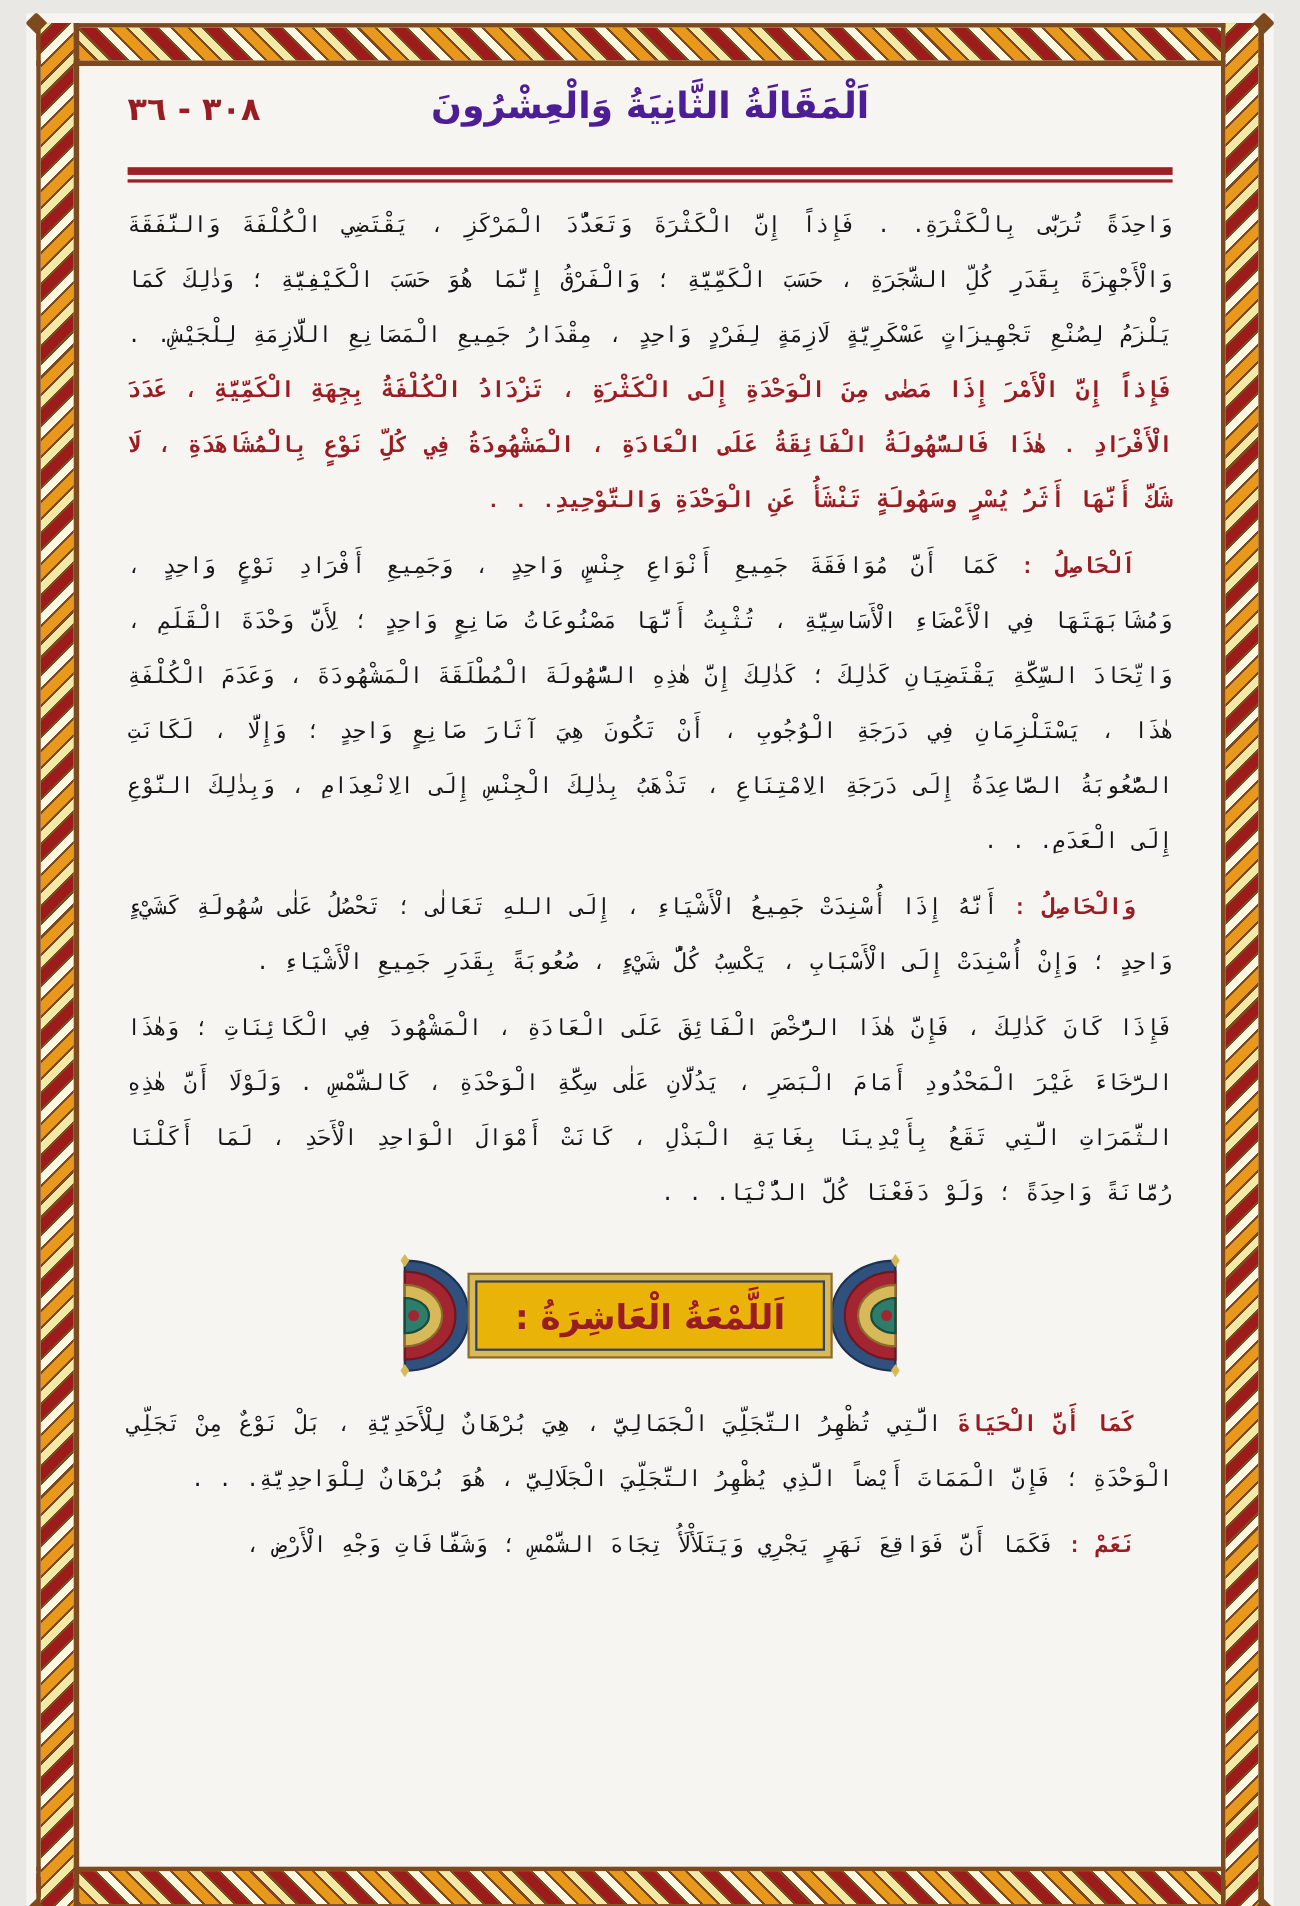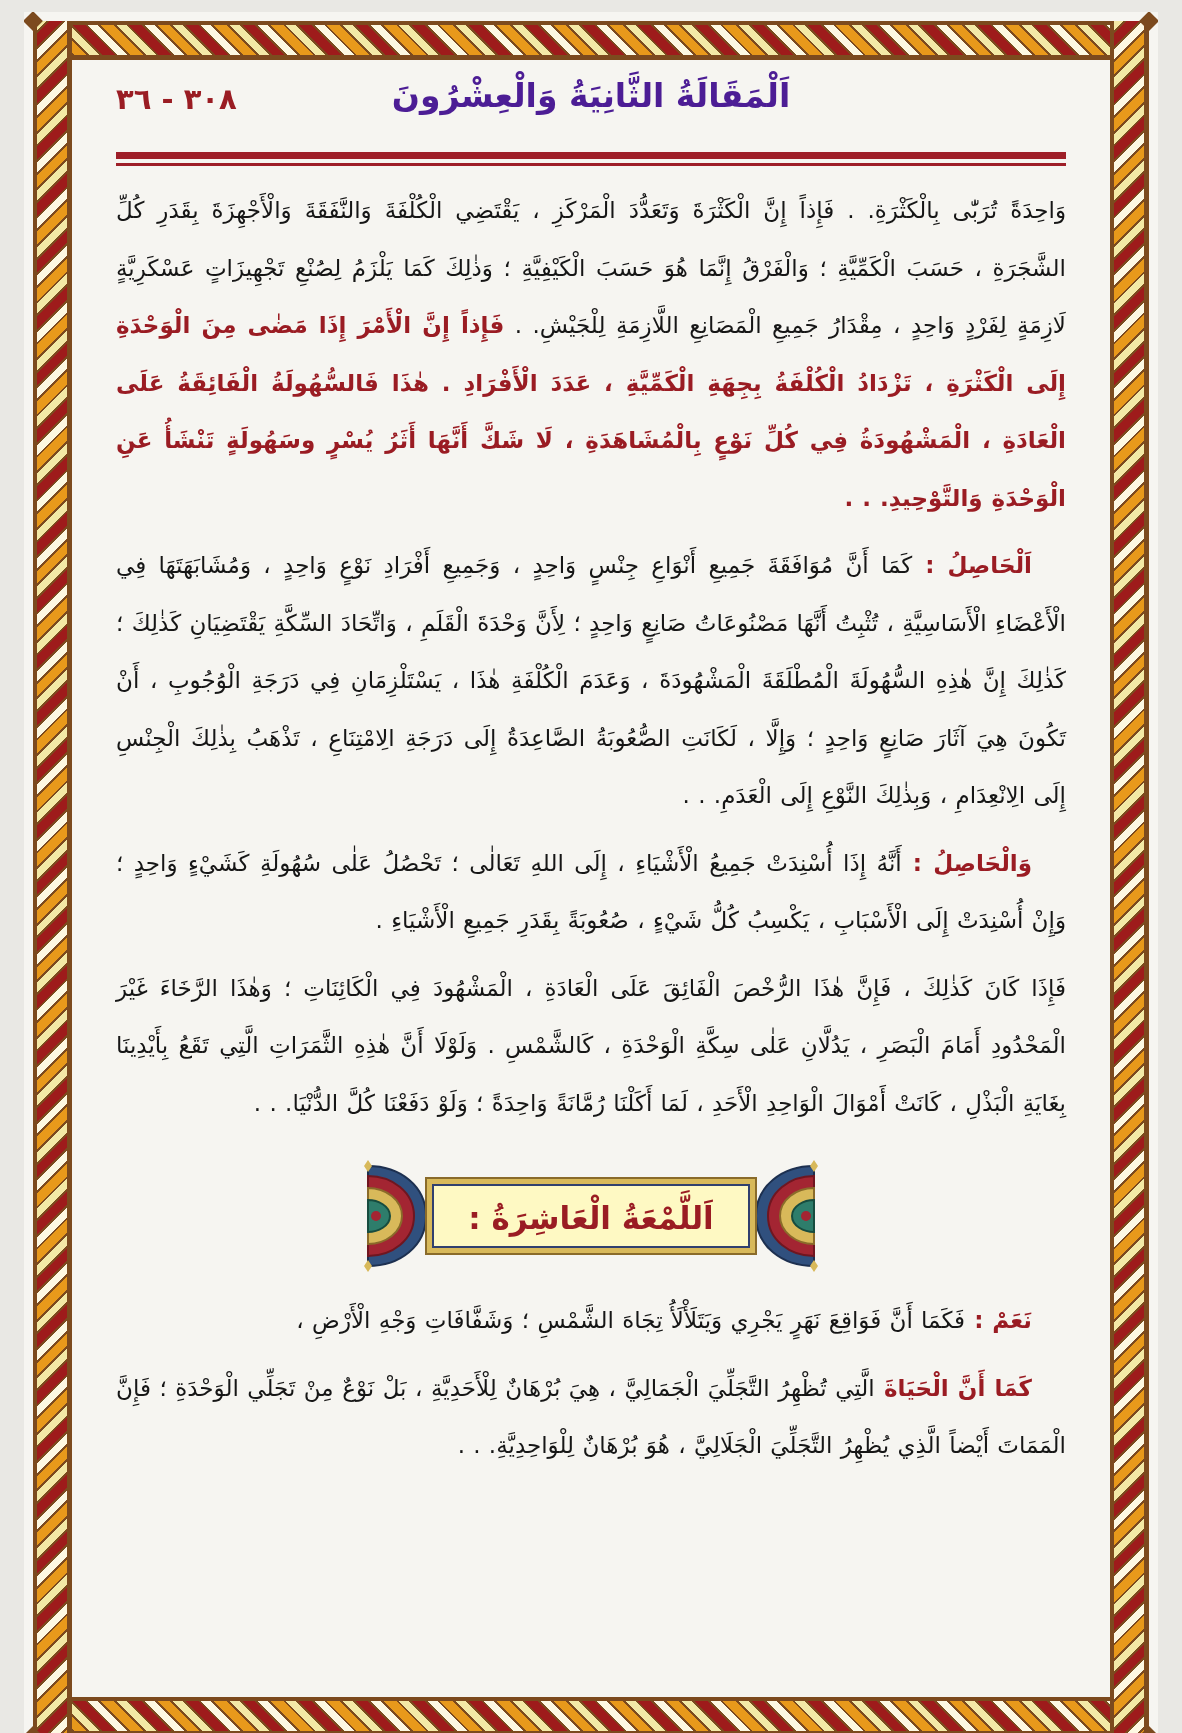--- a/index.html
+++ b/index.html
@@ -56,40 +56,41 @@
     position:absolute;top:2px;right:0;left:0;text-align:center;
     font-size:33px;font-weight:bold;color:#4c1d95;
   }
   .double-rule{margin-top:14px;}
   .double-rule .thick{height:7px;background:#9e1f28;}
   .double-rule .gap{height:4px;}
   .double-rule .thin{height:3px;background:#9e1f28;}
   .body-text{margin-top:16px;}
   p.para{
     margin:0 0 10px 0;
-    font-size:23px;
+    font-size:20px;
     line-height:2.5;
     text-align:justify;
     color:#161616;
     word-spacing:1px;
+    font-family:Liberation Mono, monospace;
   }
   p.para.indent{text-indent:34px;}
   .seg.black{color:#161616;}
   .seg.red{color:#9a1c23;font-weight:bold;}
   
   .ornament{
     display:flex;align-items:center;justify-content:center;
     margin:26px auto 18px auto;
     height:116px;
   }
   .finial{width:74px;height:112px;flex:0 0 auto;}
   .finial.right-side{transform:scaleX(-1);}
   .ornament-box{
     position:relative;z-index:1;
-    background:#fef9c3;
+    background:#eab308;
     border:2px solid #30406e;
     box-shadow:0 0 0 5px #d8b95a,0 0 0 7px #8a6b2a;
     padding:14px 34px 10px 34px;
     margin:0 -6px;
   }
   .ornament-box .heading{
     font-size:31px;font-weight:bold;color:#9a1c23;white-space:nowrap;
   }
 </style>
 </head>
@@ -149,18 +150,18 @@
           <path d="M70,6 C38,6 12,26 12,56 C12,86 38,106 70,106 L70,6 Z" fill="#30507e" stroke="#1d3050" stroke-width="2"></path>
           <path d="M70,16 C46,16 24,32 24,56 C24,80 46,96 70,96 L70,16 Z" fill="#a32532" stroke="#6f1620" stroke-width="2"></path>
           <path d="M70,28 C52,28 36,40 36,56 C36,72 52,84 70,84 L70,28 Z" fill="#d8b95a" stroke="#8a6b2a" stroke-width="2"></path>
           <path d="M70,40 C60,40 48,46 48,56 C48,66 60,72 70,72 L70,40 Z" fill="#2e7d6b" stroke="#174c3f" stroke-width="2"></path>
           <circle cx="62" cy="56" r="5" fill="#a32532"></circle>
           <polygon points="70,0 74,6 70,12 66,6" fill="#d8b95a"></polygon>
           <polygon points="70,100 74,106 70,112 66,106" fill="#d8b95a"></polygon>
         </svg>
       </div>
 
+      <p class="para indent"><span class="seg red">كَمَا أَنَّ الْحَيَاةَ </span><span class="seg black">الَّتِي تُظْهِرُ التَّجَلِّيَ الْجَمَالِيَّ ، هِيَ بُرْهَانٌ لِلْأَحَدِيَّةِ ، بَلْ نَوْعٌ مِنْ تَجَلِّي الْوَحْدَةِ ؛ فَإِنَّ الْمَمَاتَ أَيْضاً الَّذِي يُظْهِرُ التَّجَلِّيَ الْجَلَالِيَّ ، هُوَ بُرْهَانٌ لِلْوَاحِدِيَّةِ. . .</span></p>
       <p class="para indent"><span class="seg red">نَعَمْ : </span><span class="seg black">فَكَمَا أَنَّ فَوَاقِعَ نَهَرٍ يَجْرِي وَيَتَلَأْلَأُ تِجَاهَ الشَّمْسِ ؛ وَشَفَّافَاتِ وَجْهِ الْأَرْضِ ،</span></p>
-      <p class="para indent"><span class="seg red">كَمَا أَنَّ الْحَيَاةَ </span><span class="seg black">الَّتِي تُظْهِرُ التَّجَلِّيَ الْجَمَالِيَّ ، هِيَ بُرْهَانٌ لِلْأَحَدِيَّةِ ، بَلْ نَوْعٌ مِنْ تَجَلِّي الْوَحْدَةِ ؛ فَإِنَّ الْمَمَاتَ أَيْضاً الَّذِي يُظْهِرُ التَّجَلِّيَ الْجَلَالِيَّ ، هُوَ بُرْهَانٌ لِلْوَاحِدِيَّةِ. . .</span></p>
 
     </div>
   </div>
 </div>
 
 </body></html>

